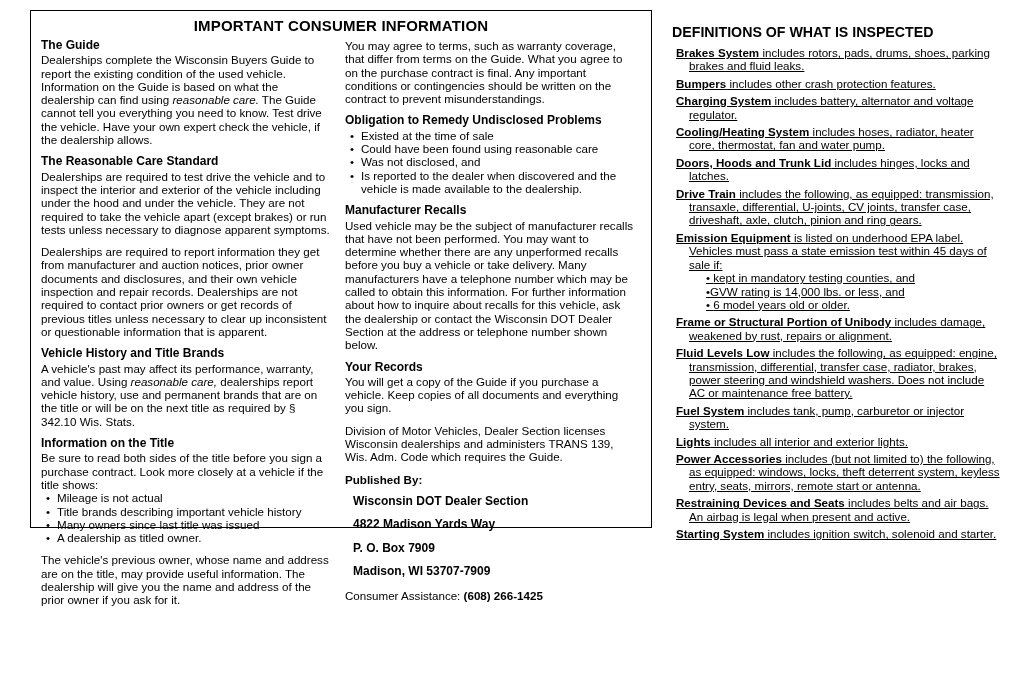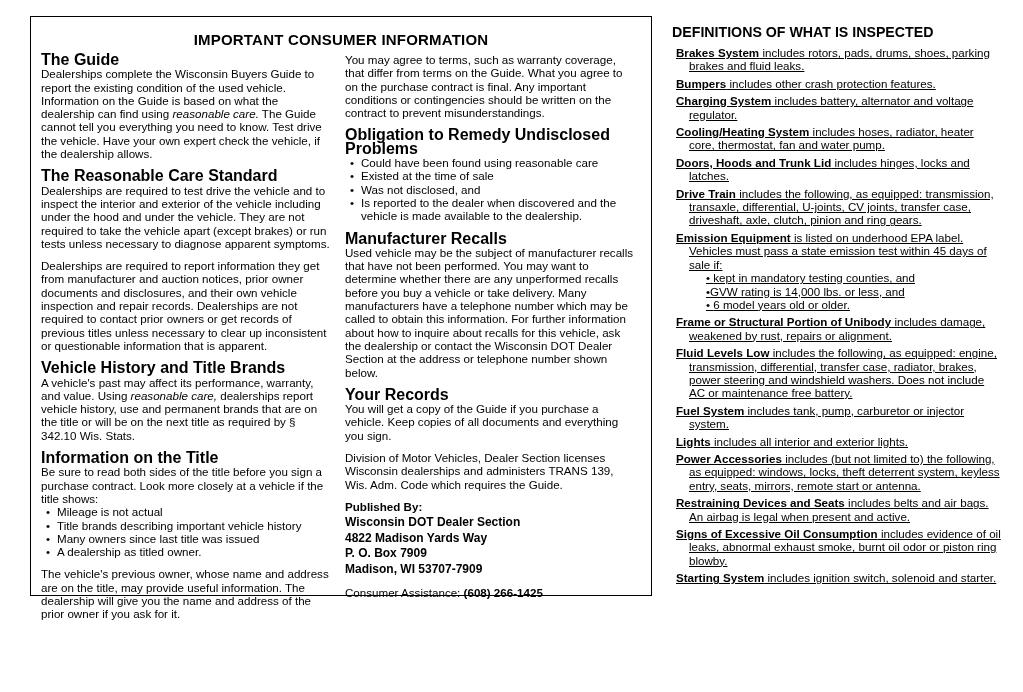--- a/index.html
+++ b/index.html
@@ -12,46 +12,46 @@
     position:relative;
   }
   .page{
     position:absolute;
     left:0;top:0;
     width:1023px;height:692px;
   }
   
   .box{
     position:absolute;
-    left:30px;top:16px;
-    width:622px;height:580px;
+    left:30px;top:10px;
+    width:622px;height:518px;
     border:1.5px solid #000;
     box-sizing:border-box;
-    padding:14px 10px 4px 10px;
+    padding:6px 10px 4px 10px;
   }
   .box-title{
     text-align:center;
     font-size:15px;
     font-weight:bold;
     letter-spacing:0.2px;
     margin:0 0 5px 0;
   }
   .cols{
     display:flex;
     gap:14px;
   }
   .col{
     width:285px;
     font-size:11.6px;
     line-height:13.3px;
   }
   .col.left{width:290px;}
   .col.right{width:292px;}
   h3{
-    font-size:16px;
+    font-size:12px;
     font-weight:bold;
     margin:0 0 1px 0;
     line-height:13.3px;
   }
   p{
     margin:0 0 9px 0;
     line-height:13.3px;
   }
   p.tight{margin-bottom:0;}
   ul{
@@ -68,21 +68,21 @@
     content:"\2022";
     position:absolute;
     left:-9px;
     top:0;
   }
   .ital{font-style:italic;}
   .addr{
     font-weight:bold;
     font-size:12px;
     line-height:15.5px;
-    margin:0;
+    margin:8px;
   }
   .pubby{margin:0 0 2px 0;font-weight:bold;}
   .consumer{
     margin-top:9px;
     font-size:11.6px;
   }
   .consumer b{font-weight:bold;}
   
   .defs{
     position:absolute;
@@ -144,22 +144,22 @@
         </ul>
         <p>The vehicle's previous owner, whose name and address are on the title, may provide useful information. The dealership will give you the name and address of the prior owner if you ask for it.</p>
       </div>
 
       <div class="col right">
 
         <p>You may agree to terms, such as warranty coverage, that differ from terms on the Guide. What you agree to on the purchase contract is final. Any important conditions or contingencies should be written on the contract to prevent misunderstandings.</p>
 
         <h3>Obligation to Remedy Undisclosed Problems</h3>
         <ul>
+          <li>Existed at the time of sale</li>
           <li>Could have been found using reasonable care</li>
-          <li>Existed at the time of sale</li>
           <li>Was not disclosed, and</li>
           <li>Is reported to the dealer when discovered and the vehicle is made available to the dealership.</li>
         </ul>
 
         <h3>Manufacturer Recalls</h3>
         <p>Used vehicle may be the subject of manufacturer recalls that have not been performed. You may want to determine whether there are any unperformed recalls before you buy a vehicle or take delivery. Many manufacturers have a telephone number which may be called to obtain this information. For further information about how to inquire about recalls for this vehicle, ask the dealership or contact the Wisconsin DOT Dealer Section at the address or telephone number shown below.</p>
 
         <h3>Your Records</h3>
         <p>You will get a copy of the Guide if you purchase a vehicle. Keep copies of all documents and everything you sign.</p>
         <p>Division of Motor Vehicles, Dealer Section licenses Wisconsin dealerships and administers TRANS 139, Wis. Adm. Code which requires the Guide.</p>
@@ -192,17 +192,16 @@
       <span class="sub">•<span>GVW rating is 14,000 lbs. or less, and</span></span>
       <span class="sub">• <span>6 model years old or older.</span></span>
     </p>
 
     <p class="def"><b>Frame or Structural Portion of Unibody</b><span> includes damage, weakened by rust, repairs or alignment.</span></p>
     <p class="def"><b>Fluid Levels Low</b><span> includes the following, as equipped: engine, transmission, differential, transfer case, radiator, brakes, power steering and windshield washers. Does not include AC or maintenance free battery.</span></p>
     <p class="def"><b>Fuel System</b><span> includes tank, pump, carburetor or injector system.</span></p>
     <p class="def"><b>Lights</b><span> includes all interior and exterior lights.</span></p>
     <p class="def"><b>Power Accessories</b><span> includes (but not limited to) the following, as equipped: windows, locks, theft deterrent system, keyless entry, seats, mirrors, remote start or antenna.</span></p>
     <p class="def"><b>Restraining Devices and Seats</b><span> includes belts and air bags. An airbag is legal when present and active.</span></p>
-    <p class="def"><b>Signs of Excessive Oil Consumption</b><span> includes evidence of oil leaks, abnormal exhaust smoke, burnt oil odor or piston ring blowby.</span></p>
     <p class="def"><b>Starting System</b><span> includes ignition switch, solenoid and starter.</span></p>
   </div>
 
 </div>
 
 </body></html>

